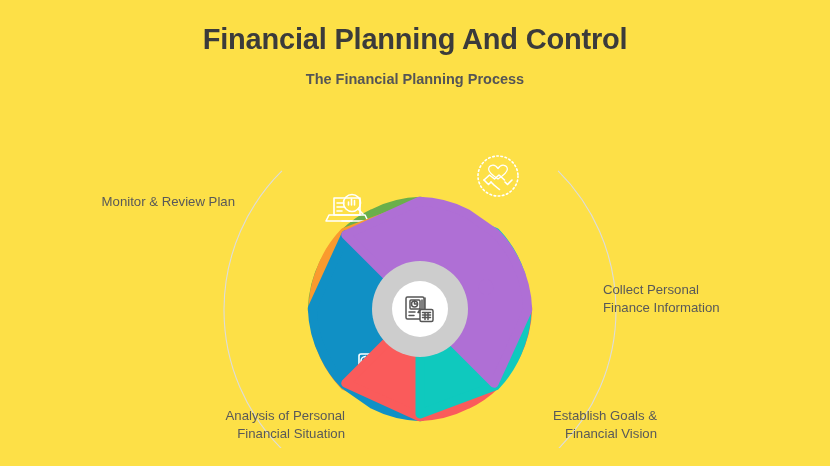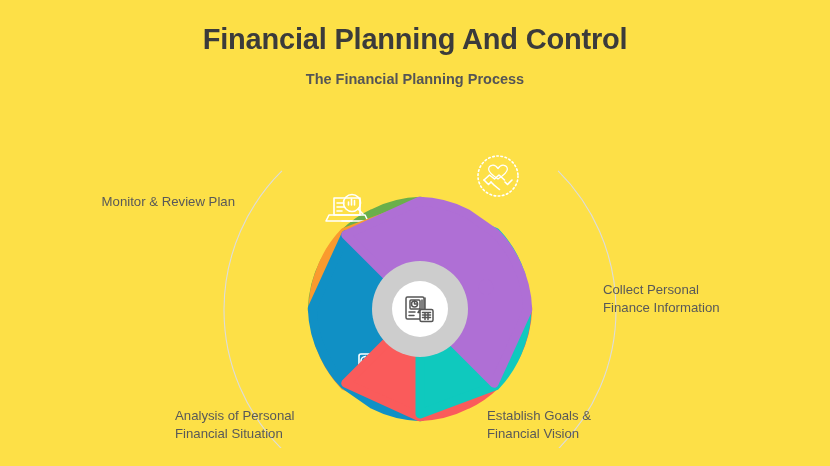--- a/index.html
+++ b/index.html
@@ -50,21 +50,21 @@
   }
   .label {
     position: absolute;
     font-size: 13.2px;
     line-height: 17.5px;
     color: #595959;
     white-space: pre-line;
   }
   .label-right { text-align: left; }
   .label-left  { text-align: right; }
-  .label-center { text-align: left; }
+  .label-center { text-align: right; }
 
   #label-monitor      { left: 40px;  top: 150px; width: 195px; margin-top: 43px; }
   #label-implement    { left: 40px;  top: 286px; width: 195px; }
   #label-analysis     { left: 175px; top: 407px; width: 170px; }
   #label-goals        { left: 487px; top: 407px; width: 170px; }
   #label-collect      { left: 588px; top: 281px; width: 200px; margin-left: 15px; }
   #label-establish    { left: 618px; top: 147px; width: 200px; }
 </style>
 </head>
 <body>

